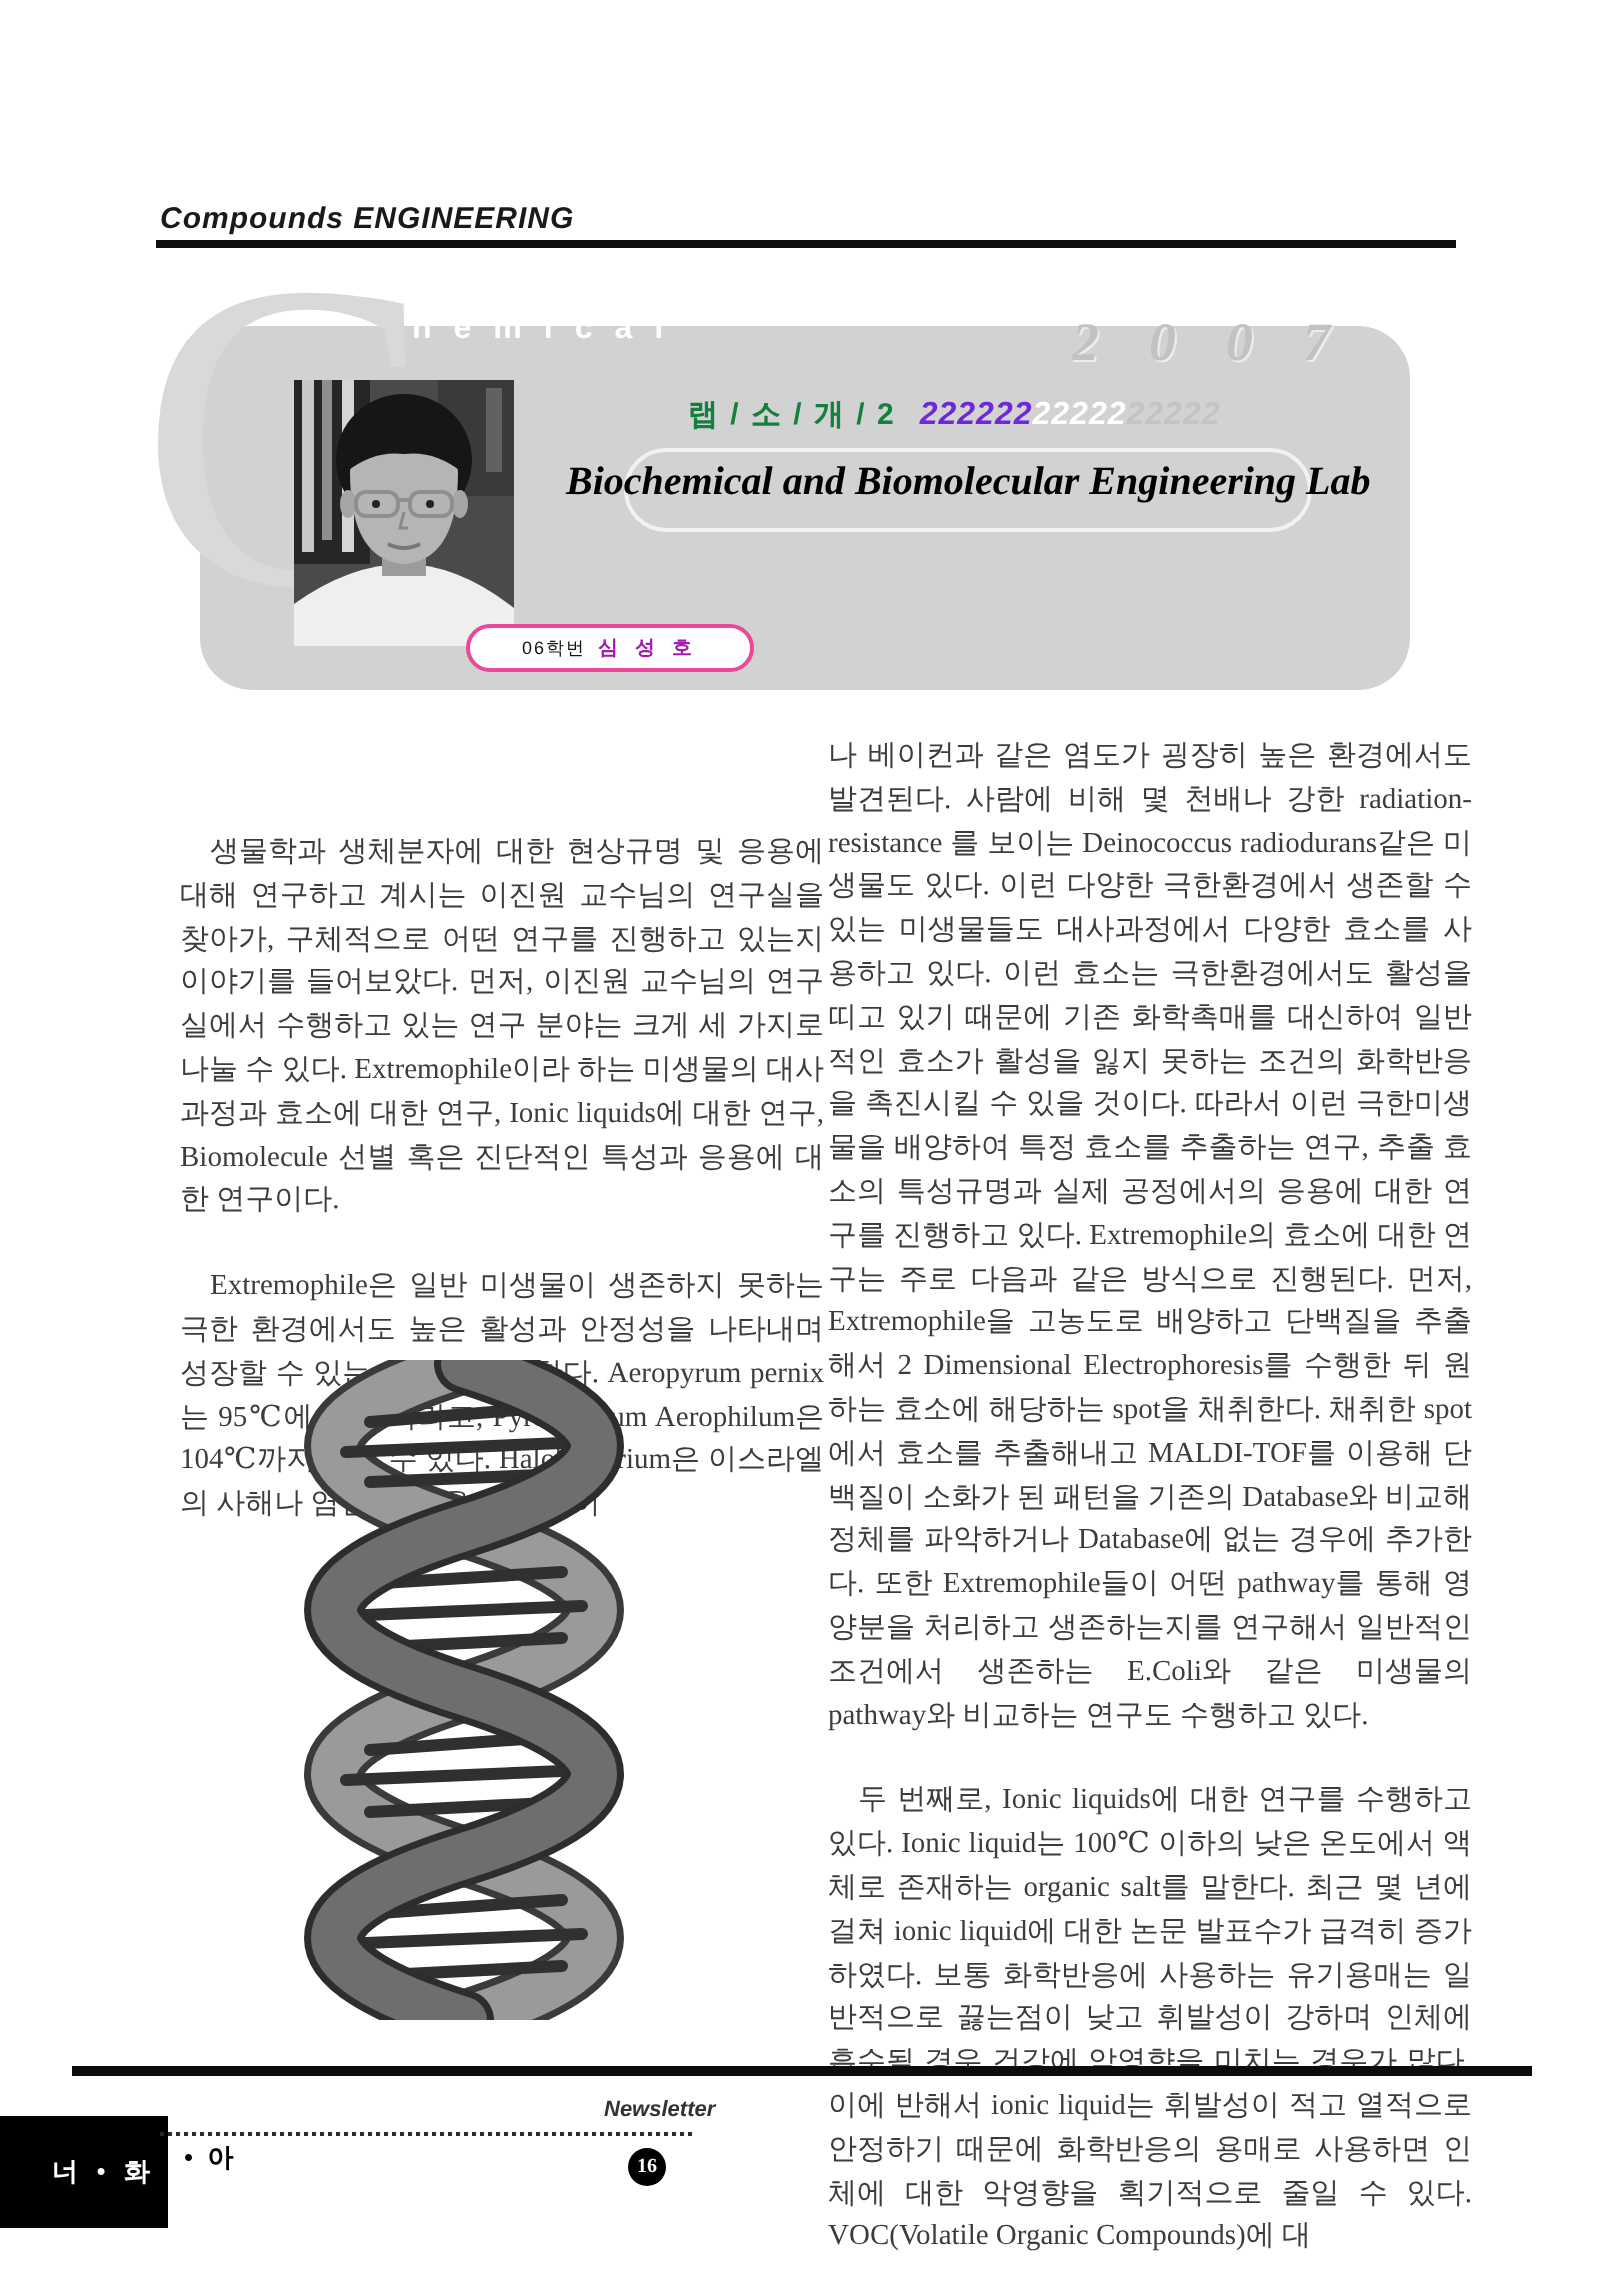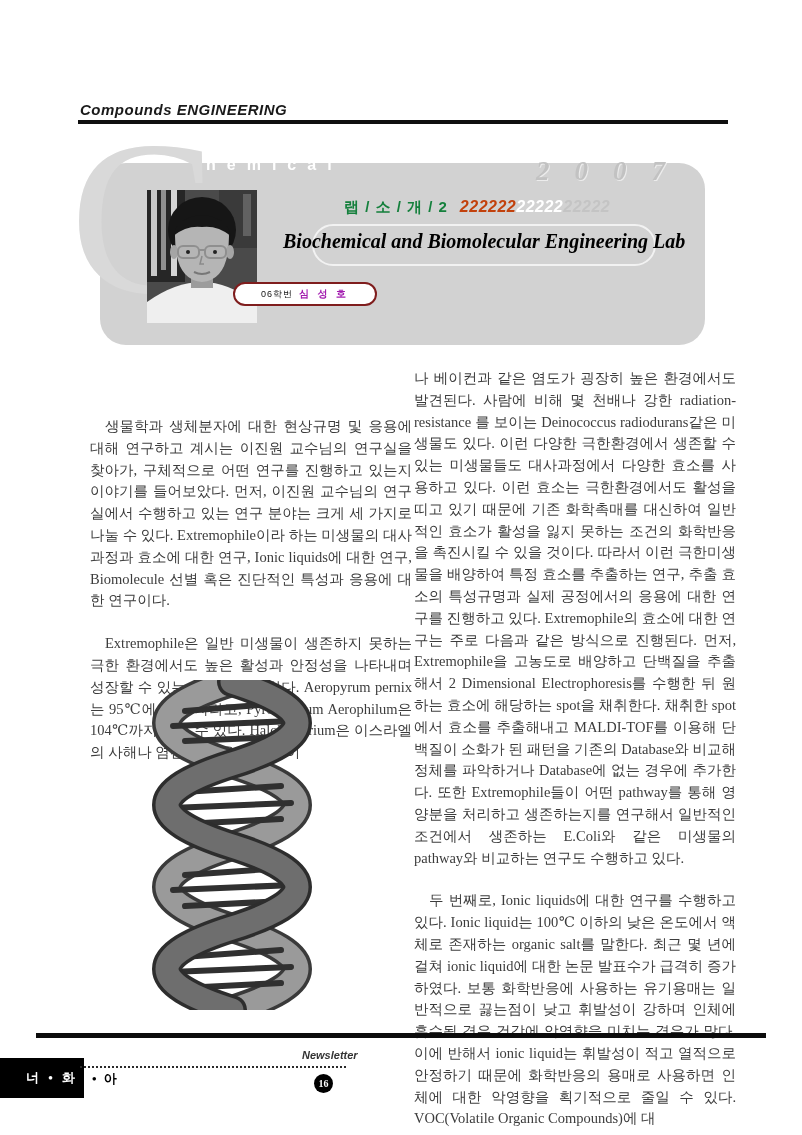--- a/index.html
+++ b/index.html
@@ -20,43 +20,43 @@
         font-family:"Liberation Sans",sans-serif;font-weight:700;font-size:16px;letter-spacing:11px;}
   .year{position:absolute;left:536px;top:156px;z-index:3;font-family:"Liberation Serif",serif;
         font-style:italic;font-weight:700;font-size:27px;color:#c2c2c2;letter-spacing:25px;
         text-shadow:1px 1px 0 #ececec;text-align:right;}
   .photo{position:absolute;left:147px;top:190px;width:110px;height:133px;z-index:3;}
   .section-row{position:absolute;left:344px;top:198px;z-index:3;white-space:nowrap;}
   .section-label{font-family:"Liberation Sans",sans-serif;font-weight:700;font-size:15px;
         color:#15803d;letter-spacing:1px;}
   .digits{font-family:"Liberation Sans",sans-serif;font-style:italic;font-weight:700;
         font-size:16px;letter-spacing:.5px;}
-  .digits-l{color:#c2410c;margin-left:8px;} .digits-m{color:#ffffff;} .digits-r{color:#c4c4c4;}
+  .digits-l{color:#6d28d9;margin-left:8px;} .digits-m{color:#ffffff;} .digits-r{color:#c4c4c4;}
   .title-pill{position:absolute;left:312px;top:224px;width:340px;height:38px;z-index:2;
         border:2px solid #f2f2f2;border-radius:21px;}
   .lab-title{position:absolute;left:283px;top:230px;width:382px;z-index:3;text-align:left;
         font-style:italic;font-weight:700;font-size:20px;color:#000;white-space:nowrap;}
-  .name-pill{position:absolute;left:233px;top:282px;width:140px;height:20px;z-index:4;
-        background:#fff;border:2px solid #7f1d1d;border-radius:12px;display:flex;
+  .name-pill{position:absolute;left:233px;top:312px;width:140px;height:20px;z-index:4;
+        background:#fff;border:2px solid #ec4899;border-radius:12px;display:flex;
         align-items:center;justify-content:center;gap:6px;}
   .name-class{font-family:"Liberation Sans",sans-serif;font-size:9px;letter-spacing:1px;color:#111;}
   .name-name{font-weight:700;font-size:10px;letter-spacing:3px;color:#a21caf;}
 
   
   .col{position:absolute;top:368px;width:322px;font-size:14.5px;line-height:21.8px;
         text-align:justify;color:#3c3c3c;}
   .col p{margin:0 0 21px;text-indent:15px;}
   .col p.cont{text-indent:0;}
   .col-left{left:90px;margin-top:48px;} .col-right{left:414px;}
 
   .dna{position:absolute;left:127px;top:680px;width:210px;height:330px;}
 
   
   .footer-rule{position:absolute;left:36px;top:1033px;width:730px;height:5px;background:#0c0c0c;}
-  .brand-box{position:absolute;left:0;top:1058px;width:84px;height:40px;background:#000;
+  .brand-box{position:absolute;left:0;top:1058px;width:84px;height:56px;background:#000;
         color:#fff;display:flex;align-items:center;justify-content:flex-end;padding-right:6px;
         box-sizing:border-box;font-weight:700;font-size:13px;letter-spacing:3px;}
   .brand-tail{position:absolute;left:92px;top:1070px;font-weight:700;font-size:13px;
         letter-spacing:2px;color:#000;}
   .dotted-line{position:absolute;left:80px;top:1066px;width:266px;border-top:2px dotted #2a2a2a;}
   .newsletter{position:absolute;left:302px;top:1049px;font-family:"Liberation Sans",sans-serif;
         font-style:italic;font-weight:700;font-size:11px;color:#333;}
   .page-badge{position:absolute;left:314px;top:1074px;width:19px;height:19px;background:#000;
         color:#fff;border-radius:50%;text-align:center;line-height:19px;
         font-family:Liberation Serif, serif;font-weight:700;font-size:10px;}

